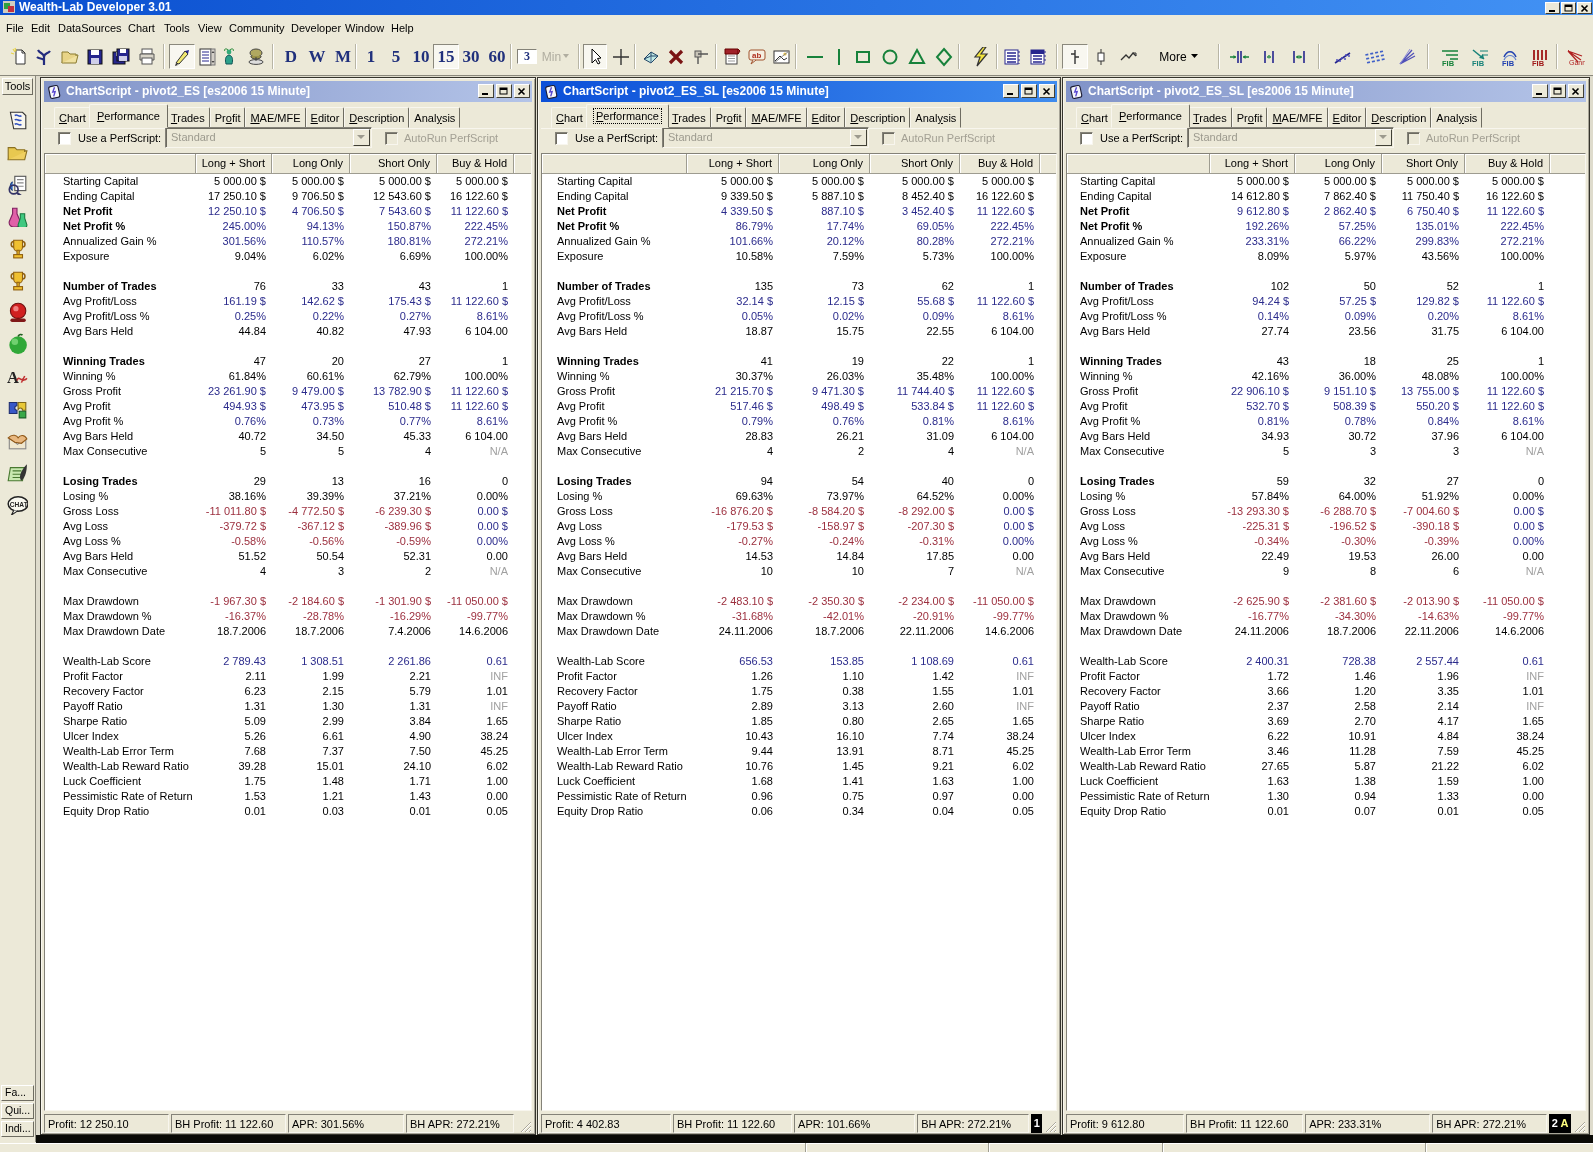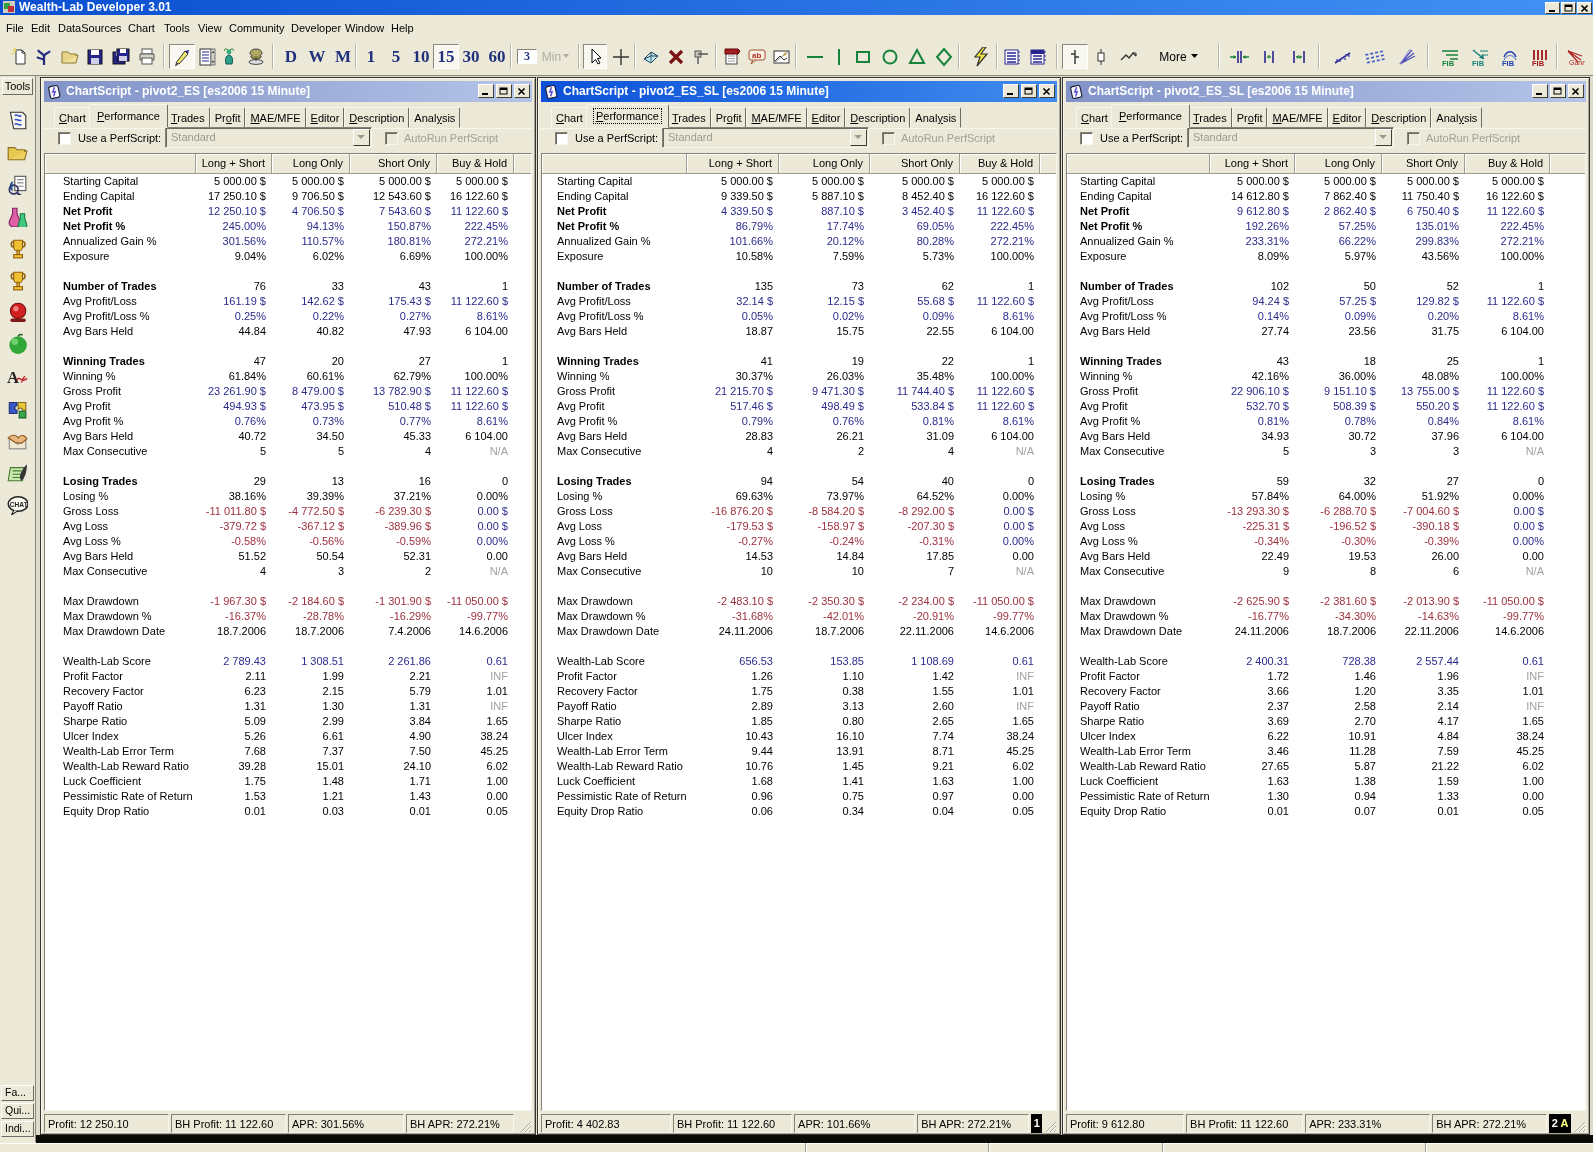--- a/index.html
+++ b/index.html
@@ -638,21 +638,21 @@
       <div class="lr">
         <div class="lc" style="width:151px;padding-left:18px">Winning %</div>
         <div class="lc v k" style="width:76px">61.84%</div>
         <div class="lc v k" style="width:78px">60.61%</div>
         <div class="lc v k" style="width:87px">62.79%</div>
         <div class="lc v k" style="width:77px">100.00%</div>
       </div>
       <div class="lr">
         <div class="lc" style="width:151px;padding-left:18px">Gross Profit</div>
         <div class="lc v b" style="width:76px">23 261.90 $</div>
-        <div class="lc v b" style="width:78px">8 479.00 $</div>
+        <div class="lc v b" style="width:78px">9 479.00 $</div>
         <div class="lc v b" style="width:87px">13 782.90 $</div>
         <div class="lc v b" style="width:77px">11 122.60 $</div>
       </div>
       <div class="lr">
         <div class="lc" style="width:151px;padding-left:18px">Avg Profit</div>
         <div class="lc v b" style="width:76px">494.93 $</div>
         <div class="lc v b" style="width:78px">473.95 $</div>
         <div class="lc v b" style="width:87px">510.48 $</div>
         <div class="lc v b" style="width:77px">11 122.60 $</div>
       </div>

